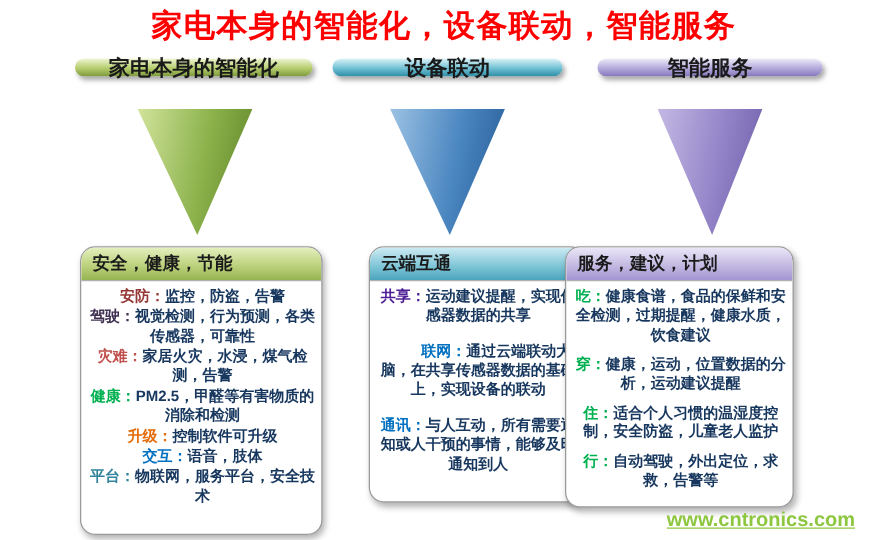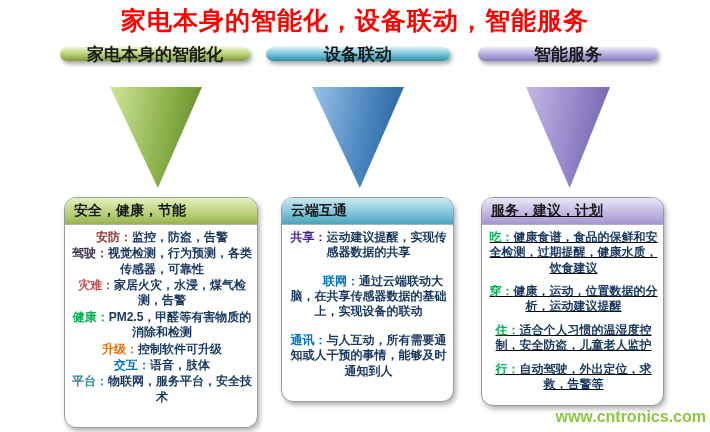--- a/index.html
+++ b/index.html
@@ -39,22 +39,22 @@
 
   .box {
     position: absolute;
     border: 1px solid #9a9a9a; border-radius: 12px;
     background: #ffffff;
     box-shadow: 2px 3px 5px rgba(0,0,0,0.3);
     overflow: hidden;
     text-align: center;
   }
   .box1 { left: 64px;  top: 197px; width: 192px; height: 229px; }
-  .box2 { left: 281px; top: 197px; width: 171px; height: 203px; }
-  .box3 { left: 481px; top: 197px; width: 181px; height: 207px; text-decoration: underline; }
+  .box2 { left: 295px; top: 197px; width: 171px; height: 203px; }
+  .box3 { left: 452px; top: 197px; width: 181px; height: 207px; }
 
   .box-header {
     height: 26px; display: flex; align-items: center;
     padding-left: 9px;
     font-size: 14px; font-weight: bold; color: #1a1a1a;
     border-bottom: 1px solid #b0b0b0;
   }
   .bh1 { background: linear-gradient(to bottom, #e4efbe 0%, #b9cf78 60%, #96b452 100%); }
   .bh2 { background: linear-gradient(to bottom, #cdebf3 0%, #7cc4d6 60%, #4ba4bd 100%); }
   .bh3 { background: linear-gradient(to bottom, #eae7f7 0%, #c0b5e0 60%, #a396d2 100%); }
@@ -64,22 +64,22 @@
     font-size: 12px; font-weight: bold; color: #17375e;
     line-height: 1.28;
   }
   .item { margin-bottom: 1px; }
   .box2 .item { margin-bottom: 13px; }
   .box3 .item { margin-bottom: 8px; }
   .box2 .item:last-child, .box3 .item:last-child { margin-bottom: 0; }
   .kw { font-weight: bold; }
 
   .watermark {
-    position: absolute; right: 4px; bottom: 6px;
-    font-size: 16px; font-weight: bold;
+    position: absolute; right: 26px; bottom: 6px;
+    font-size: 16px; font-weight: bold; text-decoration: underline;
   }
 </style>
 </head>
 <body>
 
 <div class="slide">
 
   <div class="title" style="color: rgb(255, 0, 0);">家电本身的智能化，设备联动，智能服务</div>
 
   <div class="pill pill1">

